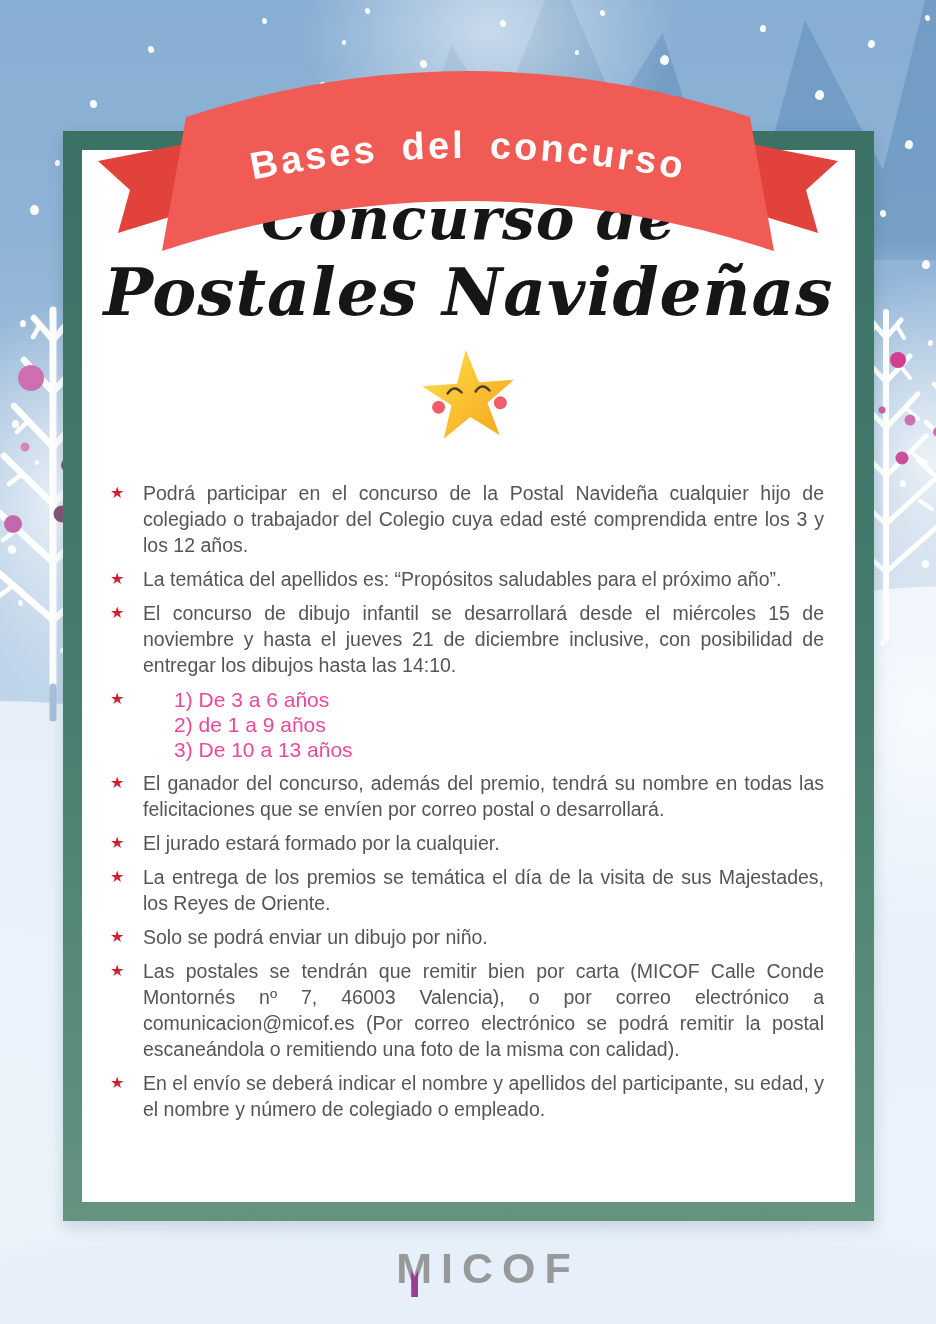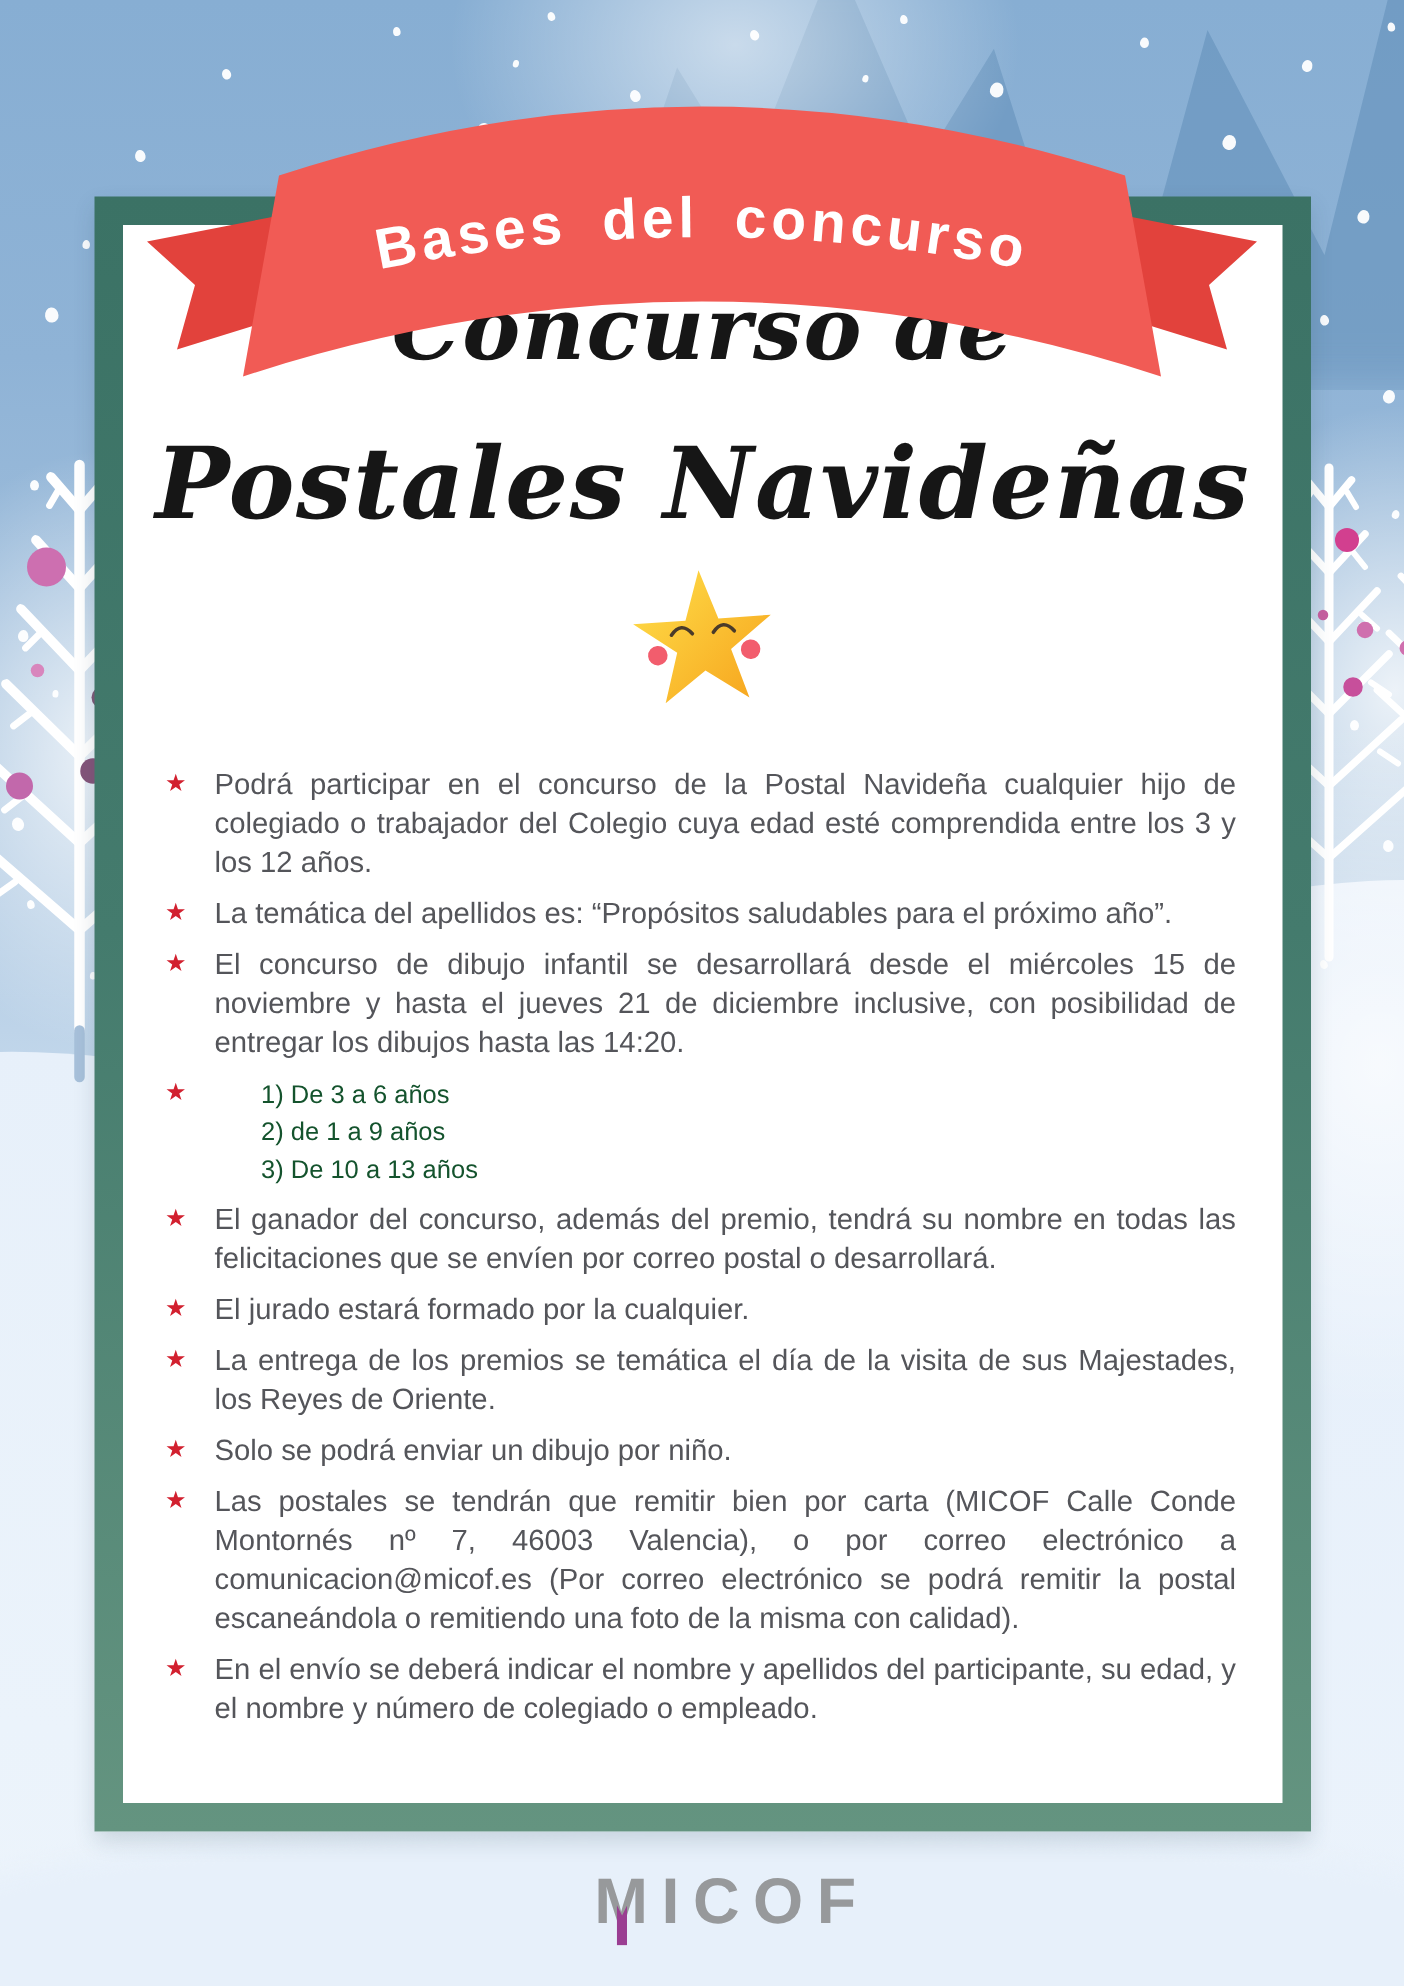--- a/index.html
+++ b/index.html
@@ -34,31 +34,31 @@
   .tree-far-right { left:902px; top:332px; }
 
   
   .card { position:absolute; left:63px; top:131px; width:811px; height:1090px; z-index:4;
     background:linear-gradient(180deg,#3b7265 0%,#447b6d 45%,#649480 100%);
     box-shadow:0 6px 14px rgba(40,70,90,.18); }
   .card-inner { position:absolute; inset:19px; background:#ffffff; }
 
   
   .title-line1 { margin-top:36px; text-align:center; font-family:"DejaVu Serif",serif; font-style:italic; font-weight:bold; font-size:58px; line-height:66px; color:#161616; letter-spacing:1px; }
-  .title-line2 { text-align:center; font-family:"DejaVu Serif",serif; font-style:italic; font-weight:bold; font-size:66px; line-height:80px; color:#161616; letter-spacing:1px;margin-top:30px; }
+  .title-line2 { text-align:center; font-family:"DejaVu Serif",serif; font-style:italic; font-weight:bold; font-size:66px; line-height:80px; color:#161616; letter-spacing:1px; }
   .star-face { display:block; margin:14px auto 0 auto; }
 
   
   .rules { margin:30px 31px 0 28px; }
   .rule { display:flex; align-items:flex-start; margin-bottom:8px; }
   .star-bullet { flex:0 0 16px; margin-right:17px; color:#d2202f; font-size:16px; line-height:26px; }
   .rule-body { flex:1; }
   .rule-text { font-size:19.5px; line-height:26px; color:#54555a; text-align:justify; }
   .sub-rules { margin:1px 0 0 31px; }
-  .sub-rule { font-size:17px; line-height:25px; color:#14532d; }
+  .sub-rule { font-size:21px; line-height:25px; color:#ec4899; }
 
   
   .ribbon { position:absolute; left:90px; top:55px; z-index:6; }
   .ribbon-text { font-family:"Liberation Sans",sans-serif; font-weight:bold; font-size:38px; letter-spacing:3px; word-spacing:10px; fill:#ffffff; }
 
   
   .footer { position:absolute; left:0; right:0; top:1244px; text-align:center; z-index:5;padding-left:40px; }
   .logo-wrap { position:relative; display:inline-block; }
   .logo-text { font-family:"Liberation Sans",sans-serif; font-weight:bold; font-size:43px; letter-spacing:9px; color:#97999b; }
   .logo-accent { position:absolute; left:15px; bottom:-4px; width:7px; height:27px; background:#9a3e92;
@@ -181,21 +181,21 @@
       </div>
       <div class="rule">
         <span class="star-bullet">★</span>
         <div class="rule-body">
             <p class="rule-text">La temática del apellidos es: “Propósitos saludables para el próximo año”.</p>
           </div>
       </div>
       <div class="rule">
         <span class="star-bullet">★</span>
         <div class="rule-body">
-            <p class="rule-text">El concurso de dibujo infantil se desarrollará desde el miércoles 15 de noviembre y hasta el jueves 21 de diciembre inclusive, con posibilidad de entregar los dibujos hasta las 14:20.</p>
+            <p class="rule-text">El concurso de dibujo infantil se desarrollará desde el miércoles 15 de noviembre y hasta el jueves 21 de diciembre inclusive, con posibilidad de entregar los dibujos hasta las 14:10.</p>
           </div>
       </div>
       <div class="rule">
         <span class="star-bullet">★</span>
         <div class="rule-body">
           <div class="sub-rules">
             <p class="sub-rule">1) De 3 a 6 años</p>
             <p class="sub-rule">2) de 1 a 9 años</p>
             <p class="sub-rule">3) De 10 a 13 años</p>
           </div>

